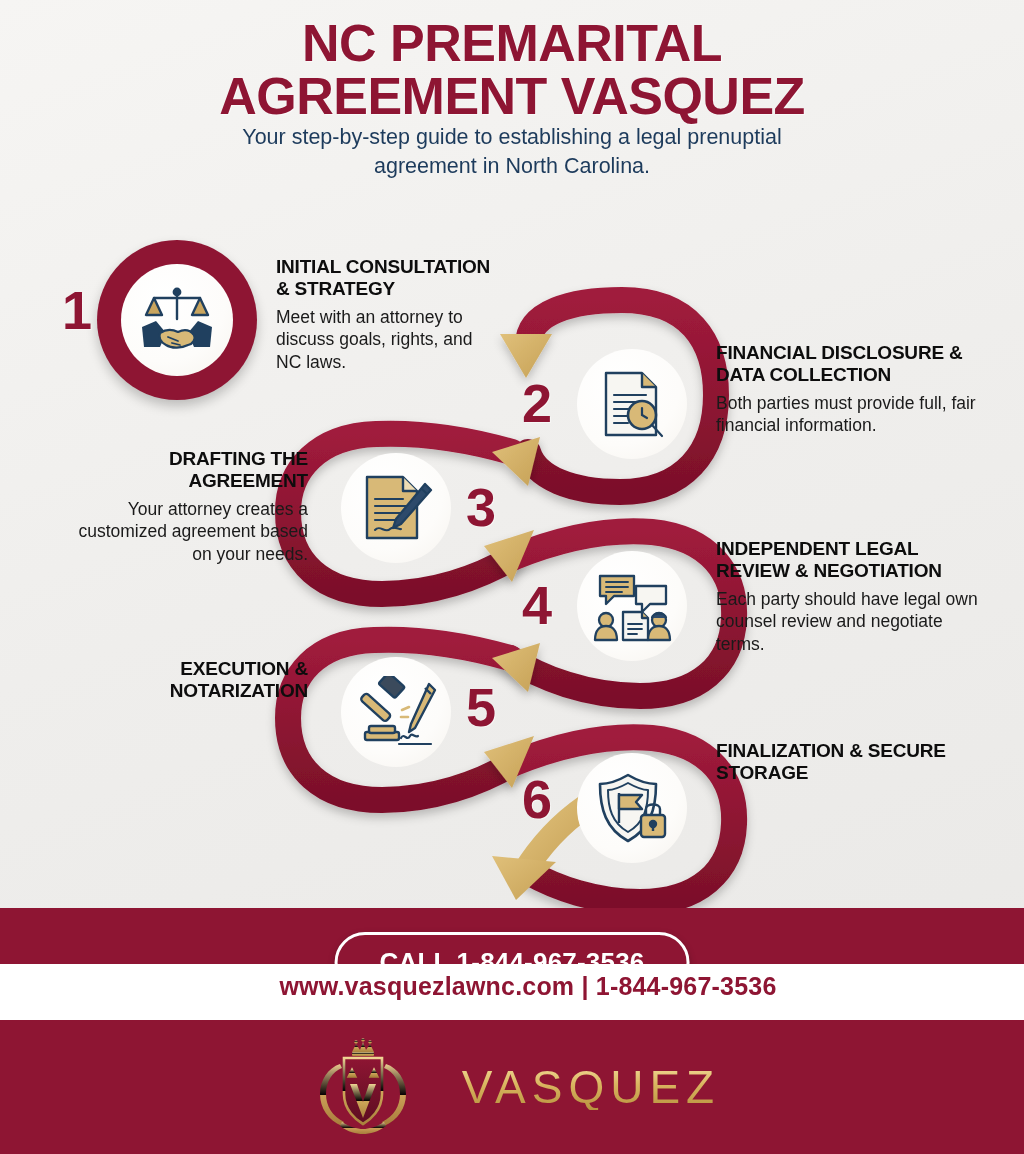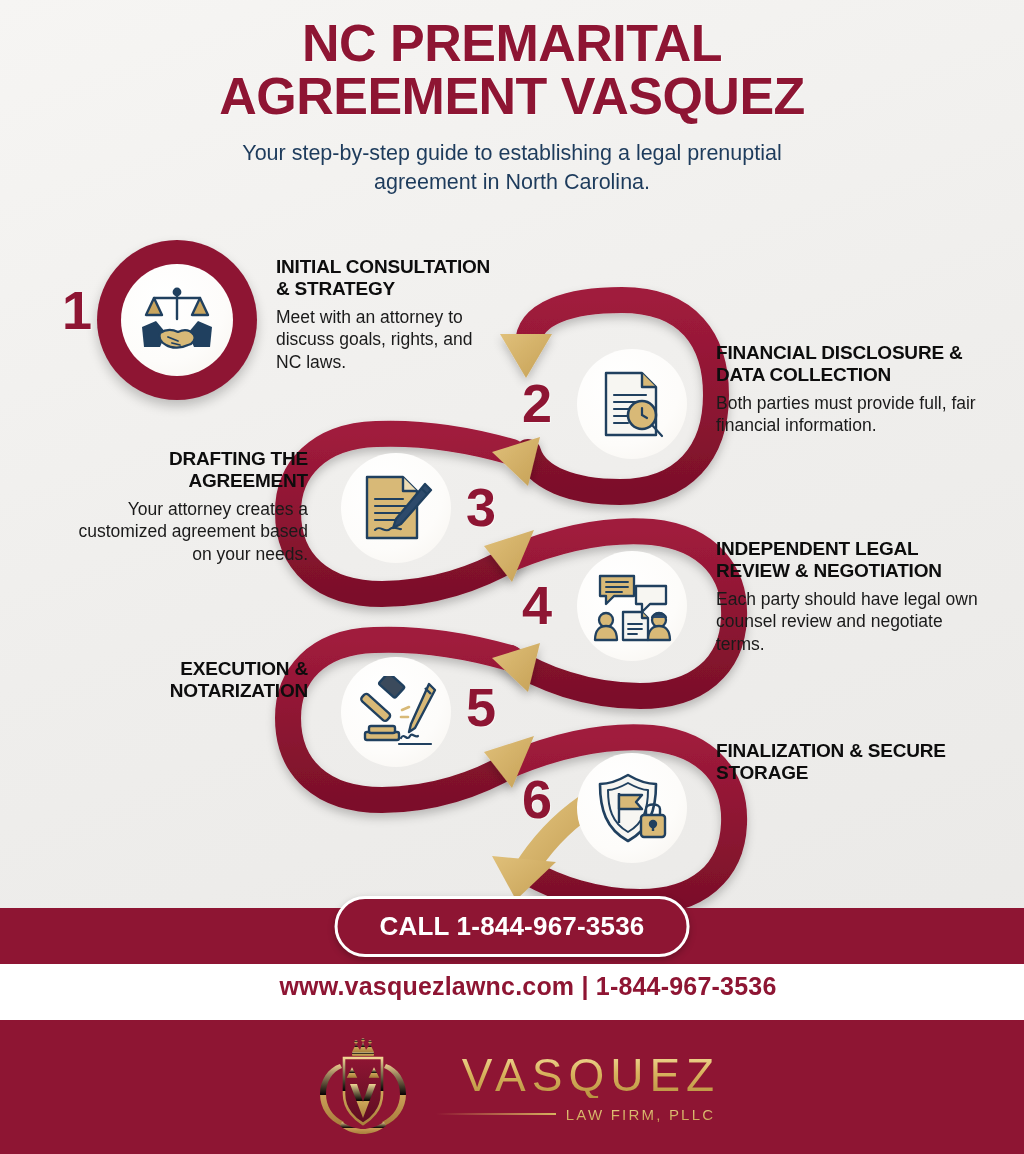--- a/index.html
+++ b/index.html
@@ -16,21 +16,21 @@
   .header{position:absolute;left:0;top:0;width:1024px;text-align:center;}
   .title{
     margin:0;padding-top:17px;
     font-size:52px;line-height:1.02;font-weight:bold;
     letter-spacing:-0.5px;
     color:#8e1533;
     text-shadow:1px 1px 0 rgba(255,255,255,.55);
   }
   .title .l2{display:block;}
   .subtitle{
-    margin:16px auto 0;width:640px;
+    margin:0 auto 0;width:640px;
     font-size:21.5px;line-height:1.33;font-weight:normal;
     color:#1d3b5c;
   }
 
   
   #flow{position:absolute;left:0;top:0;width:1024px;height:1154px;}
 
   
   .node{position:absolute;}
   .ring-outer{
@@ -69,21 +69,21 @@
     margin:0;
     font-size:17.5px;line-height:1.27;
     color:#1a1a1a;
   }
   .txt.right{text-align:left;}
   .txt.left{text-align:right;}
 
   
   .cta-band{position:absolute;left:0;top:908px;width:1024px;height:56px;background:#8e1533;}
   .cta-pill{
-    position:absolute;left:50%;top:896px;transform:translateX(-50%);
+    position:absolute;left:50%;top:932px;transform:translateX(-50%);
     background:#8e1533;border:3px solid #ffffff;border-radius:34px;
     padding:12px 42px;
     box-shadow:0 3px 7px rgba(0,0,0,.25);
     text-align:right;
   }
   .cta-pill span{
     display:block;color:#ffffff;font-size:26px;font-weight:bold;letter-spacing:.2px;
   }
   .white-band{position:absolute;left:0;top:964px;width:1024px;height:56px;background:#ffffff;}
   .contact{
@@ -415,20 +415,16 @@
         <line x1="59" y1="32" x2="59" y2="48"></line>
         <line x1="48" y1="35" x2="70" y2="35"></line>
         <path d="M48 35 L44 43 H52 Z" fill="url(#gg)"></path>
         <path d="M70 35 L66 43 H74 Z" fill="url(#gg)"></path>
       </g>
 
       <path d="M46 50 L59 84 L72 50 L65 50 L59 68 L53 50 Z" fill="url(#gg)"></path>
     </svg>
     <div>
       <div class="logo-name">VASQUEZ</div>
-      <div class="logo-sub">
-        <span class="logo-rule"></span>
-        <span class="logo-tag">LAW FIRM, PLLC</span>
-      </div>
     </div>
   </div>
 
 </div>
 
 </body></html>

